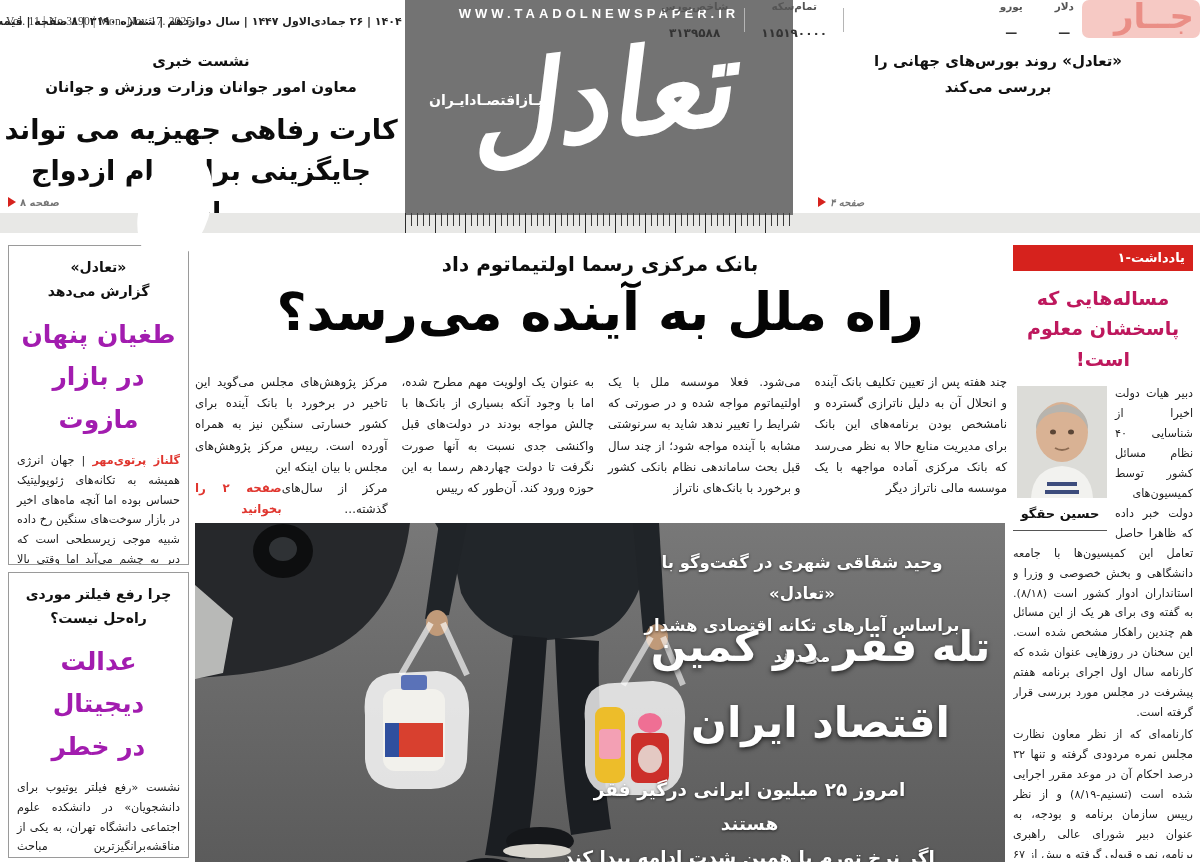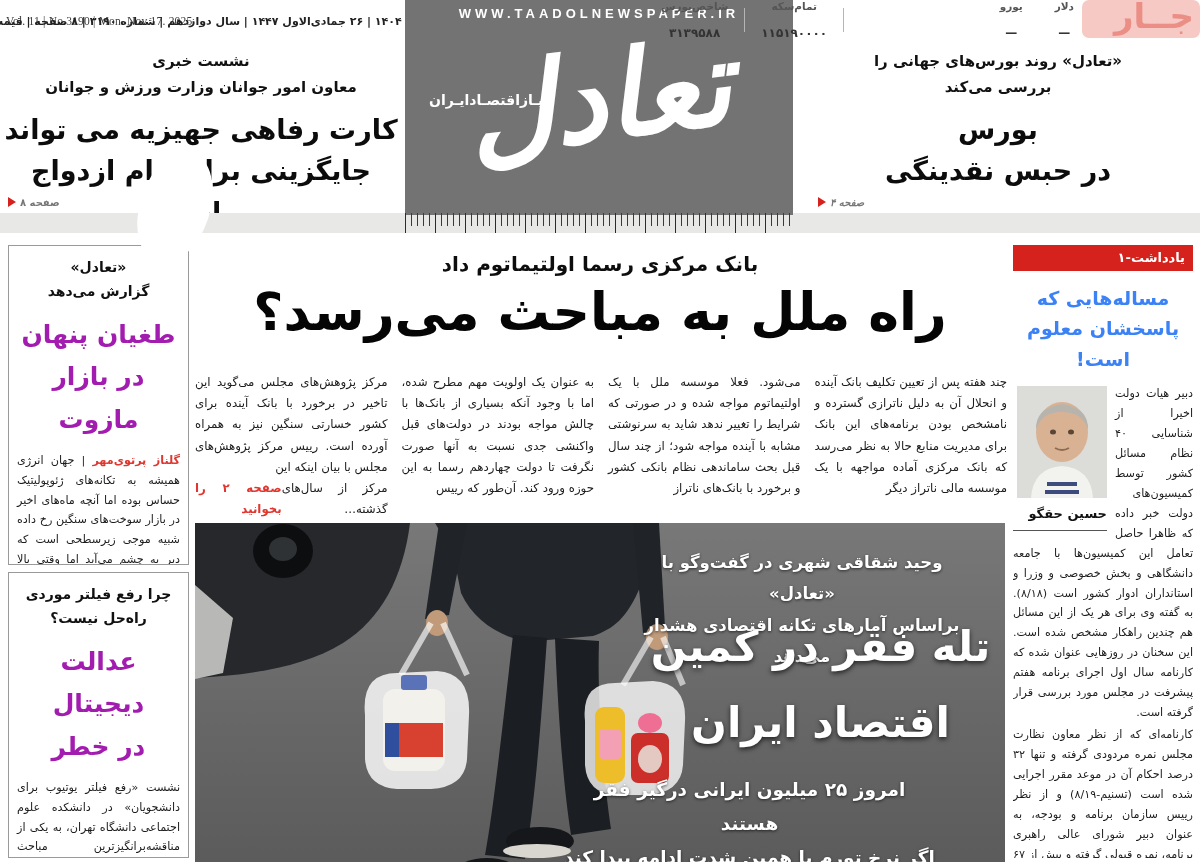--- a/index.html
+++ b/index.html
@@ -79,25 +79,25 @@
               font-size:42px; font-weight:700; line-height:1.8; direction:rtl;
               text-shadow:0 2px 5px rgba(0,0,0,.7); }
   .ph-subs { position:absolute; right:68px; top:250px; width:375px; text-align:center; color:#fff;
              font-size:18.5px; font-weight:bold; line-height:1.85; direction:rtl;
              text-shadow:0 1px 3px rgba(0,0,0,.65); }
 
   
   .note-col { position:absolute; left:1013px; top:245px; width:180px; height:613px; overflow:hidden; direction:rtl; }
   .note-head { background:#d6221d; color:#fff; font-size:13px; font-weight:bold; height:26px;
                line-height:26px; padding-right:8px; }
-  .note-title { text-align:center; font-size:19px; font-weight:900; color:#3b82f6;
+  .note-title { text-align:center; font-size:19px; font-weight:900; color:#be185d;
                 line-height:1.6; margin:12px 0 10px; }
   .note-body { font-size:11.2px; line-height:1.78; color:#1d1d1d; text-align:justify; }
   .note-body p { margin-bottom:2px; }
-  .portrait-wrap { float:left; width:94px; margin:2px 8px 4px 0; text-align:right; }
+  .portrait-wrap { float:left; width:94px; margin:2px 8px 4px 0; text-align:center; }
   .portrait { width:90px; height:112px; background:#dededa; display:block; }
   .portrait-name { font-size:13px; font-weight:900; color:#111; padding:4px 0 5px;
                    border-bottom:1px solid #555; }
 
   
   .lbox { position:absolute; left:8px; width:181px; border:1px solid #9a9a9a; background:#fff;
           padding:10px 8px 8px; direction:rtl; overflow:hidden; }
   .lbox1 { top:245px; height:320px; }
   .lbox2 { top:572px; height:286px; }
   .lbox .k { text-align:center; font-size:14px; font-weight:bold; color:#111; line-height:1.7; }
@@ -158,32 +158,28 @@
     </div>
   </div>
   <div class="page-mark pm-left">
     <span class="tri"></span>
     <span class="pm-txt">صفحه ۸</span>
   </div>
 
   <div class="tr-story">
     <div class="kicker-sm">«تعادل» روند بورس‌های جهانی را</div>
     <div class="kicker-sm">بررسی می‌کند</div>
-    <div class="title-md">
-      <div>بورس</div>
-      <div>در حبس نقدینگی</div>
-    </div>
   </div>
   <div class="page-mark pm-right">
     <span class="tri"></span>
     <span class="pm-txt">صفحه ۴</span>
   </div>
 
   <div class="lead-kicker">بانک مرکزی رسما اولتیماتوم داد</div>
-  <div class="lead-headline">راه ملل به مباحث می‌رسد؟</div>
+  <div class="lead-headline">راه ملل به آینده می‌رسد؟</div>
   <div class="lead-cols">
     <div class="lead-col">چند هفته پس از تعیین تکلیف بانک آینده و انحلال آن به دلیل ناترازی گسترده و نامشخص بودن برنامه‌های این بانک برای مدیریت منابع حالا به نظر می‌رسد که بانک مرکزی آماده مواجهه با یک موسسه مالی ناتراز دیگر</div>
     <div class="lead-col">می‌شود. فعلا موسسه ملل با یک اولتیماتوم مواجه شده و در صورتی که شرایط را تغییر ندهد شاید به سرنوشتی مشابه با آینده مواجه شود؛ از چند سال قبل بحث ساماندهی نظام بانکی کشور و برخورد با بانک‌های ناتراز</div>
     <div class="lead-col">به عنوان یک اولویت مهم مطرح شده، اما با وجود آنکه بسیاری از بانک‌ها با چالش مواجه بودند در دولت‌های قبل واکنشی جدی نسبت به آنها صورت نگرفت تا دولت چهاردهم رسما به این حوزه ورود کند. آن‌طور که رییس</div>
     <div class="lead-col">
       <span>مرکز پژوهش‌های مجلس می‌گوید این تاخیر در برخورد با بانک آینده برای کشور خسارتی سنگین نیز به همراه آورده است. رییس مرکز پژوهش‌های مجلس با بیان اینکه این</span>
       <span class="tail-row">
         <span>مرکز از سال‌های گذشته…</span>
         <span class="ref-red">صفحه ۲ را بخوانید</span>
       </span>

